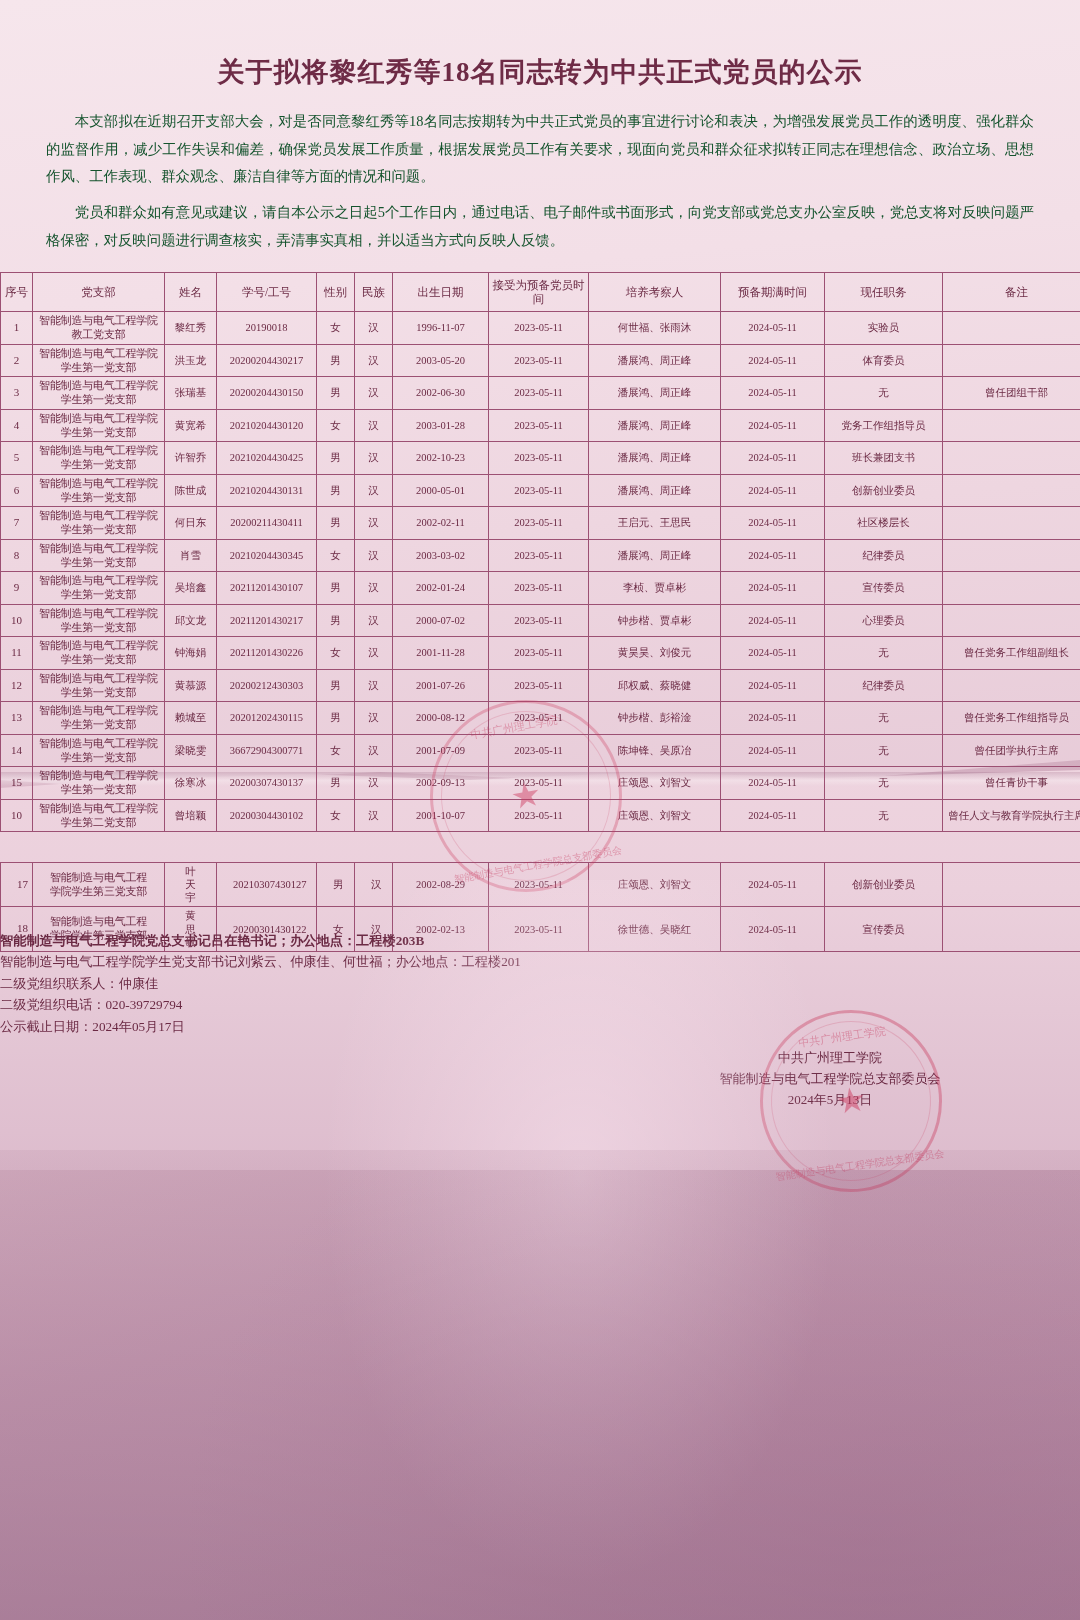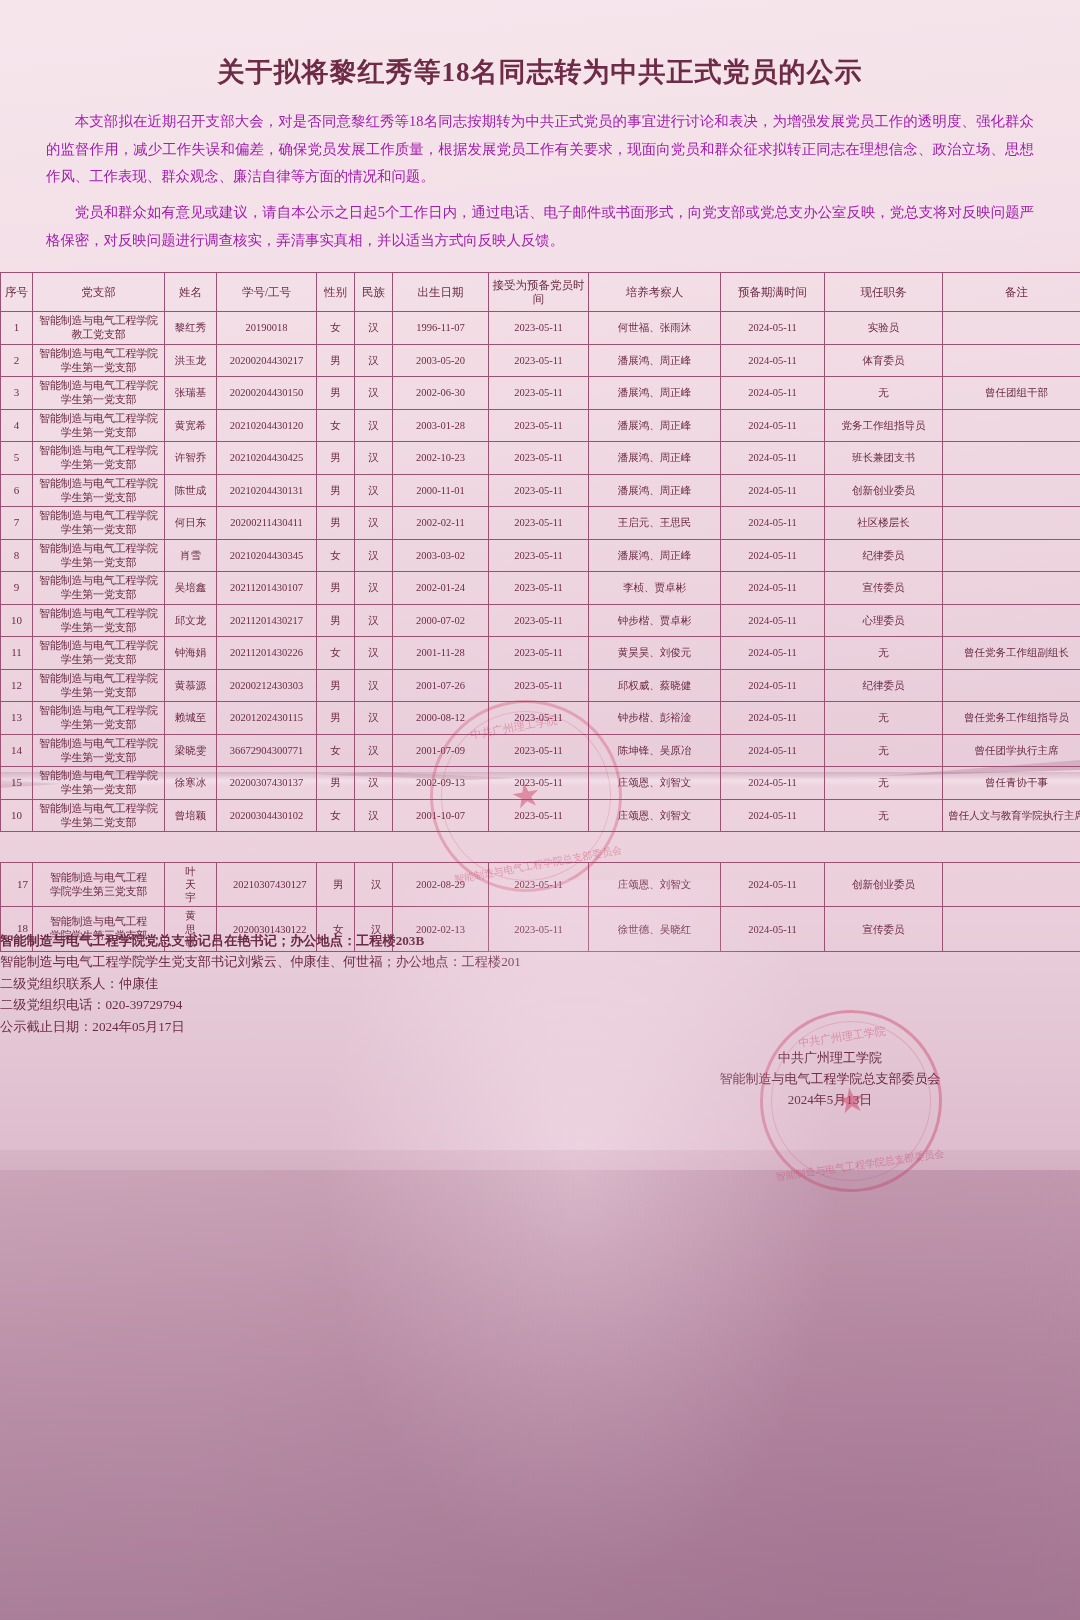--- a/index.html
+++ b/index.html
@@ -73,21 +73,21 @@
     letter-spacing: 1px;
     margin: 54px 0 18px 0;
     color: #6e2b46;
   }
   .para {
     font-size: 14.4px;
     line-height: 1.92;
     margin: 0 46px 8px 46px;
     text-align: justify;
     text-indent: 2em;
-    color: #a21caf;
+    color: #14532d;
   }
 
   
   table.main {
     border-collapse: collapse;
     margin: 18px auto 0 auto;
     width: 1030px;
     table-layout: fixed;
     font-size: 10.5px;
     color: #6b2a44;
@@ -343,21 +343,21 @@
           <td>班长兼团支书</td>
           <td></td>
         </tr>
         <tr>
           <td class="num">6</td>
           <td class="branch">智能制造与电气工程学院学生第一党支部</td>
           <td>陈世成</td>
           <td>20210204430131</td>
           <td>男</td>
           <td>汉</td>
-          <td>2000-11-01</td>
+          <td>2000-05-01</td>
           <td>2023-05-11</td>
           <td>潘展鸿、周正峰</td>
           <td>2024-05-11</td>
           <td>创新创业委员</td>
           <td></td>
         </tr>
         <tr>
           <td class="num">7</td>
           <td class="branch">智能制造与电气工程学院学生第一党支部</td>
           <td>何日东</td>

